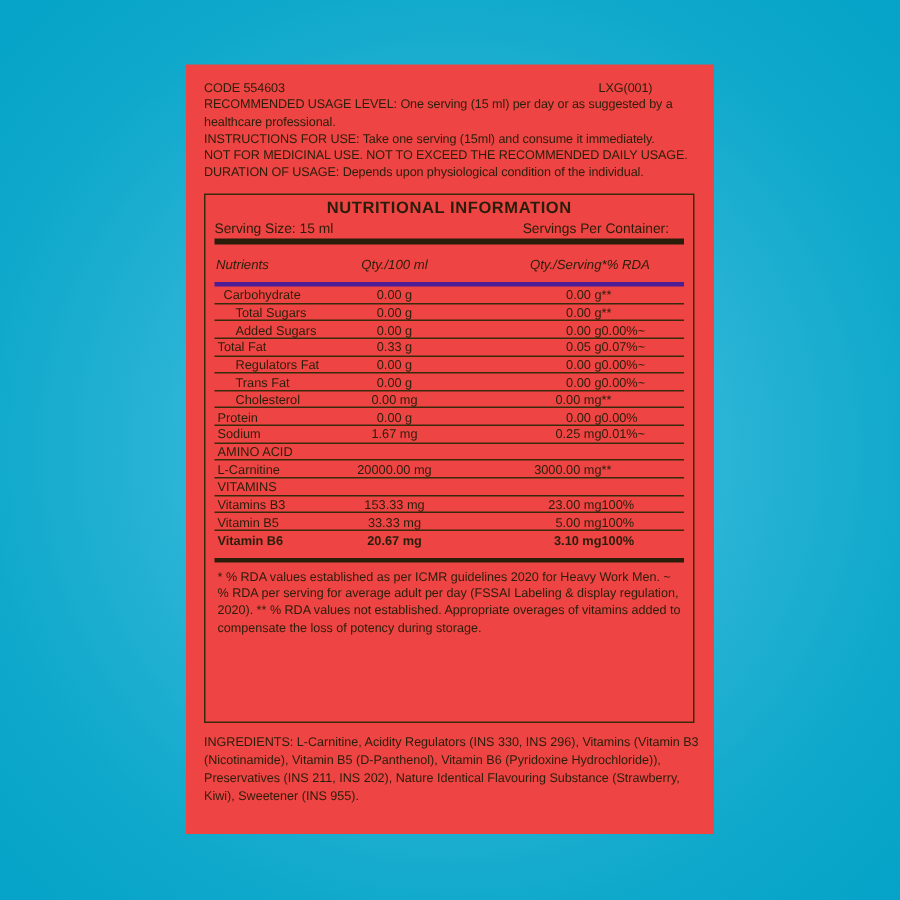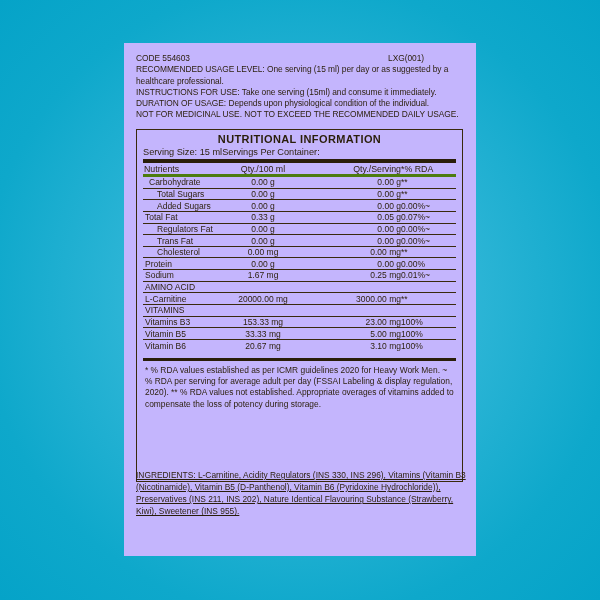--- a/index.html
+++ b/index.html
@@ -7,22 +7,22 @@
   body {
     background: radial-gradient(circle at 50% 50%, #4cc6e0 0%, #2db5d6 40%, #0ea8cb 75%, #05a3c8 100%);
     font-family: "Liberation Sans", sans-serif;
     position: relative;
     color: #2a1e0a;
   }
   .label-card {
     position: absolute;
     left: 124px; top: 43px;
     width: 352px; height: 513px;
-    background: #c4b5fd;
-    padding: 10px 14px 0 12px;
+    background: #ef4444;
+    padding: 10px 3px 0 12px;
   }
   .top-text {
     font-size: 8.4px;
     line-height: 11.3px;
     letter-spacing: -0.05px;
   }
   .code-line { display: flex; justify-content: space-between; padding-right: 38px; }
   .nutri-box {
     position: absolute;
     left: 12px; top: 86px;
@@ -32,75 +32,75 @@
   }
   .nutri-title {
     text-align: center;
     font-weight: bold;
     font-size: 11px;
     letter-spacing: 0.4px;
     line-height: 15px;
     margin-top: 2px;
   }
   .serving-line {
-    display: flex; justify-content: flex-start;
+    display: flex; justify-content: space-between;
     font-size: 9.2px; line-height: 10px;
     padding: 0 2px 2px 0;
     border-bottom: 4px solid #2a1e0a;
   }
   .serving-line .spc { padding-right: 8px; }
   .hdr-row, .nrow {
     display: grid;
     grid-template-columns: 78px 84px 96px 1fr;
     align-items: center;
     font-size: 8.5px;
   }
   .hdr-row {
-    height: 14px;
-    border-bottom: 3px solid #4d7c0f;
+    height: 28px;
+    border-bottom: 3px solid #4c1d95;
     font-size: 8.8px;
+    font-style: italic;
   }
   .c1 { padding-left: 1px; }
   .c2 { text-align: center; }
   .c3 { text-align: right; }
   .c4 { text-align: left; padding-right: 2px; }
   .nrow { height: 11.65px; border-bottom: 1.1px solid #3a2a0c; }
   .nrow .c1 { padding-left: 6px; }
   .nrow.indent .c1 { padding-left: 14px; }
   .nrow.top .c1 { padding-left: 2px; }
   .nrow.section .c1 { padding-left: 2px; font-weight: normal; }
-  .nrow.last { border-bottom: none; }
+  .nrow.last { border-bottom: none; font-weight: bold; }
   .table-end { border-top: 3.5px solid #2a1e0a; margin-top: 6px; }
   .footnote {
     font-size: 8.4px;
     line-height: 11.4px;
     padding: 4px 2px 0 2px;
   }
   .ingredients {
     position: absolute;
-    left: 12px; top: 426px;
+    left: 12px; top: 445px;
     width: 330px;
     font-size: 8.4px;
     line-height: 12.1px;
-    text-decoration: underline;
   }
 </style>
 </head>
 <body>
 
 <div class="label-card">
   <div class="top-text">
     <div class="code-line">
       <span>CODE 554603</span>
       <span>LXG(001)</span>
     </div>
     <div>RECOMMENDED USAGE LEVEL: One serving (15 ml) per day or as suggested by a healthcare professional.</div>
     <div>INSTRUCTIONS FOR USE: Take one serving (15ml) and consume it immediately.</div>
+    <div>NOT FOR MEDICINAL USE. NOT TO EXCEED THE RECOMMENDED DAILY USAGE.</div>
     <div>DURATION OF USAGE: Depends upon physiological condition of the individual.</div>
-    <div>NOT FOR MEDICINAL USE. NOT TO EXCEED THE RECOMMENDED DAILY USAGE.</div>
   </div>
 
   <div class="nutri-box">
     <div class="nutri-title">NUTRITIONAL INFORMATION</div>
     <div class="serving-line">
       <span>Serving Size: 15 ml</span>
       <span class="spc">Servings Per Container:</span>
     </div>
     <div class="hdr-row">
       <span class="c1">Nutrients</span>

